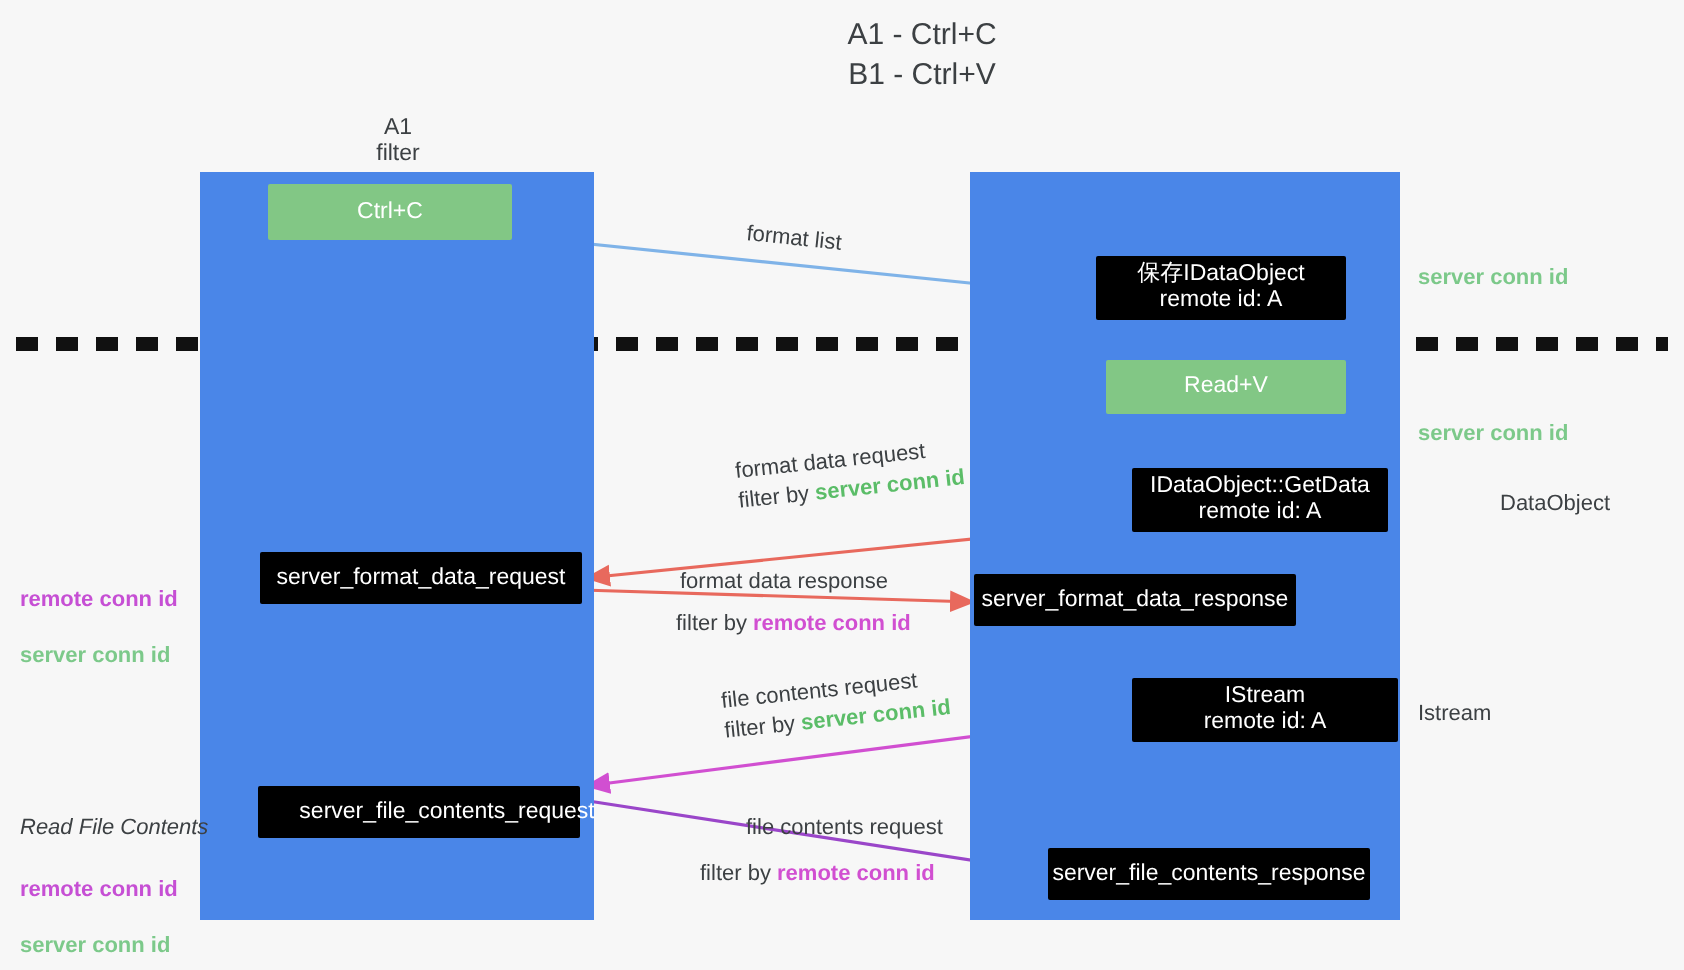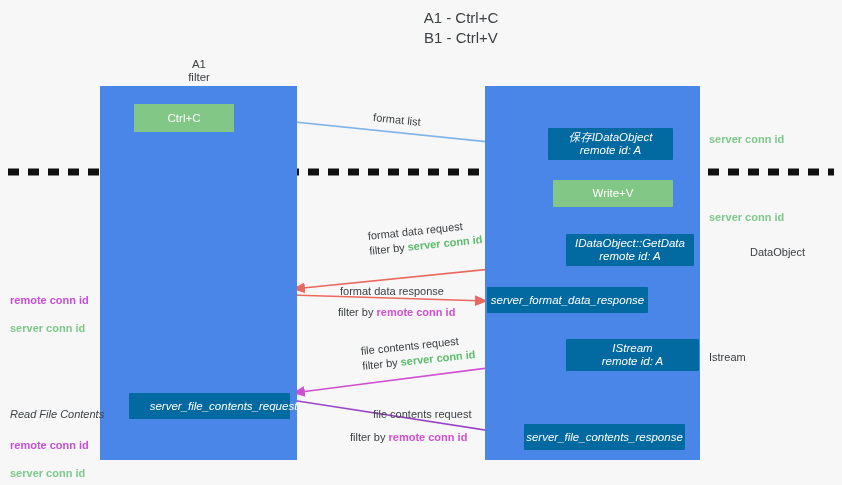--- a/index.html
+++ b/index.html
@@ -24,21 +24,21 @@
   }
   .lane{position:absolute;background:#4a86e8;}
 
   .node{
     position:absolute;box-sizing:border-box;
     display:flex;align-items:center;justify-content:center;
     text-align:center;color:#ffffff;font-size:11.5px;line-height:13px;
     white-space:pre-line;border-radius:1px;
   }
   .node.green{background:#82c785;}
-  .node.orange{background:#0369a1;font-style:italic;}
+  .node.orange{background:#000000;}
 
   .elabel{
     position:absolute;font-size:11px;color:#3c4043;line-height:15px;
     white-space:nowrap;
   }
   .elabel .green{color:#5bbd68;font-weight:bold;}
   .elabel .magenta{color:#d14fd1;font-weight:bold;}
   .side{
     position:absolute;font-size:11px;line-height:14px;white-space:pre-line;
   }
@@ -92,30 +92,31 @@
 
     <div class="title">A1 - Ctrl+C
 B1 - Ctrl+V</div>
 
     <div class="lane" style="left:100px;top:86px;width:197px;height:374px;"></div>
     <div class="lane" style="left:485px;top:86px;width:215px;height:374px;"></div>
 
     <div class="colhdr" style="left:140px;top:58px;width:118px;">A1
 filter</div>
 
-    <div class="node green" style="left:134px;top:104px;width:100px;height:28px;">Ctrl+C</div>
+    <div class="node green" style="left:134px;top:92px;width:122px;height:28px;">Ctrl+C</div>
 
     <div class="node orange" style="left:548px;top:128px;width:125px;height:32px;">保存IDataObject
 remote id: A</div>
 
-    <div class="node green" style="left:553px;top:180px;width:120px;height:27px;">Write+V</div>
+    <div class="node green" style="left:553px;top:180px;width:120px;height:27px;">Read+V</div>
 
     <div class="node orange" style="left:566px;top:234px;width:128px;height:32px;">IDataObject::GetData
 remote id: A</div>
 
+    <div class="node orange" style="left:130px;top:276px;width:161px;height:26px;">server_format_data_request</div>
 
     <div class="node orange" style="left:487px;top:287px;width:161px;height:26px;">server_format_data_response</div>
 
     <div class="node orange" style="left:566px;top:339px;width:133px;height:32px;">IStream
 remote id: A</div>
 
     <div class="node orange" style="left:129px;top:393px;width:161px;height:26px;padding-left:28px;">server_file_contents_request</div>
 
     <div class="node orange" style="left:524px;top:424px;width:161px;height:26px;">server_file_contents_response</div>
 

